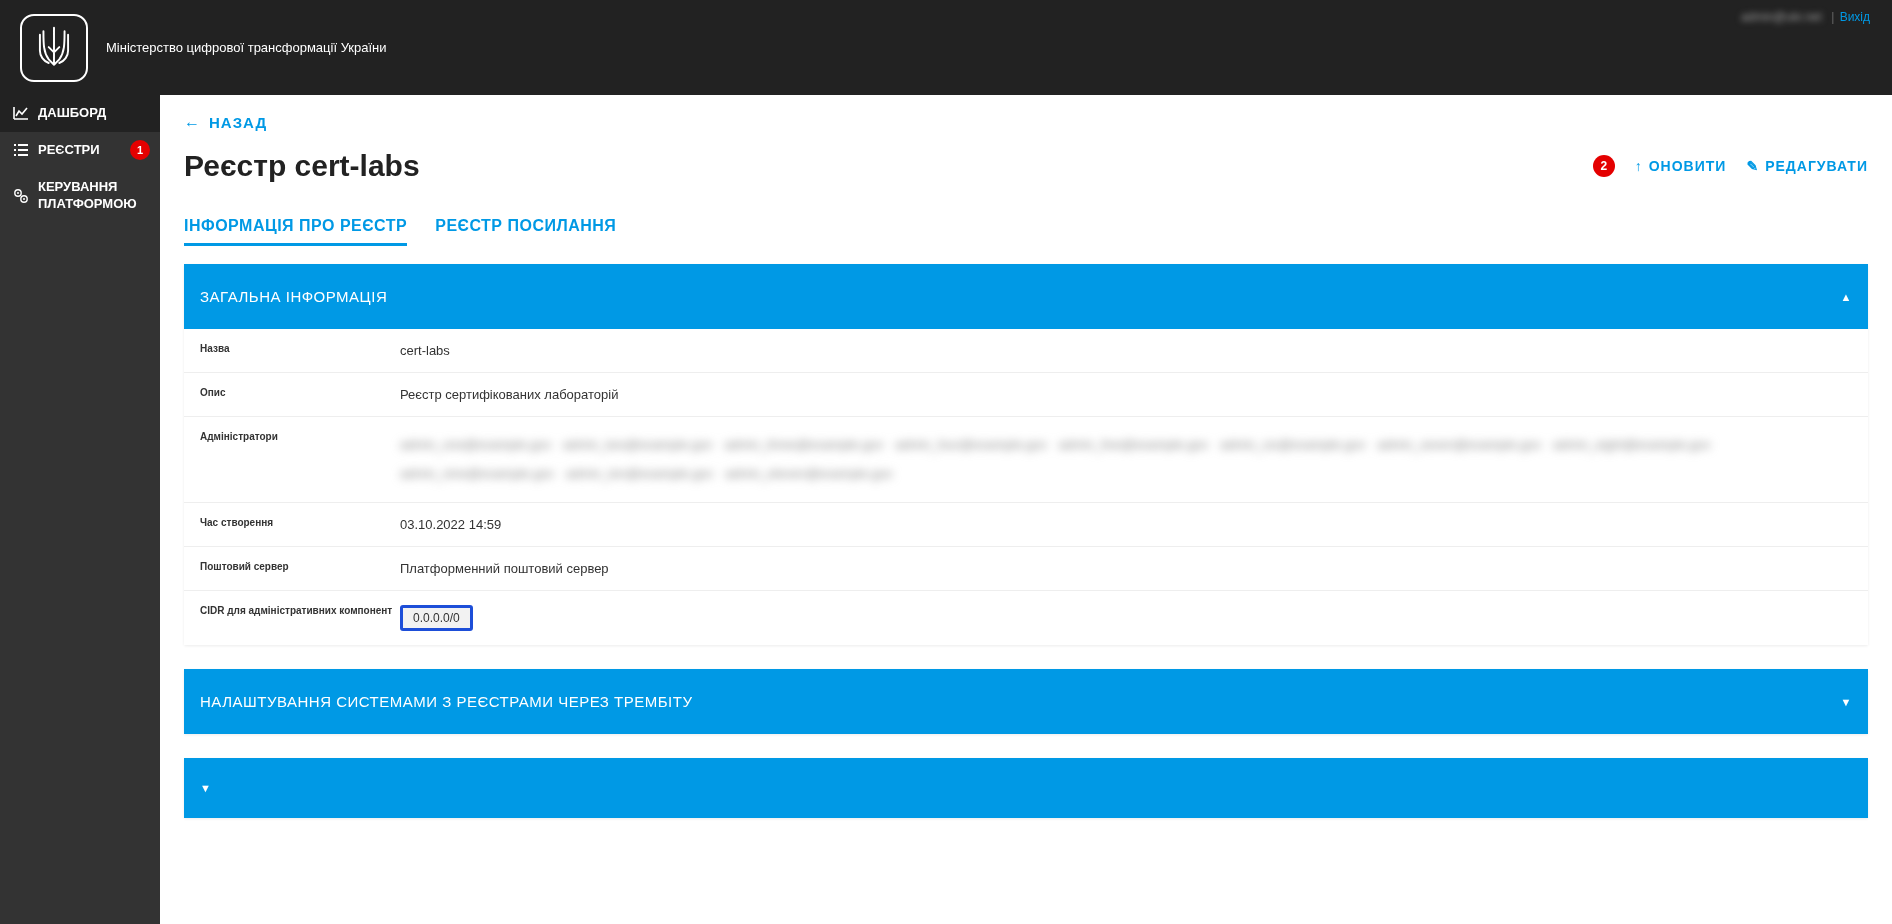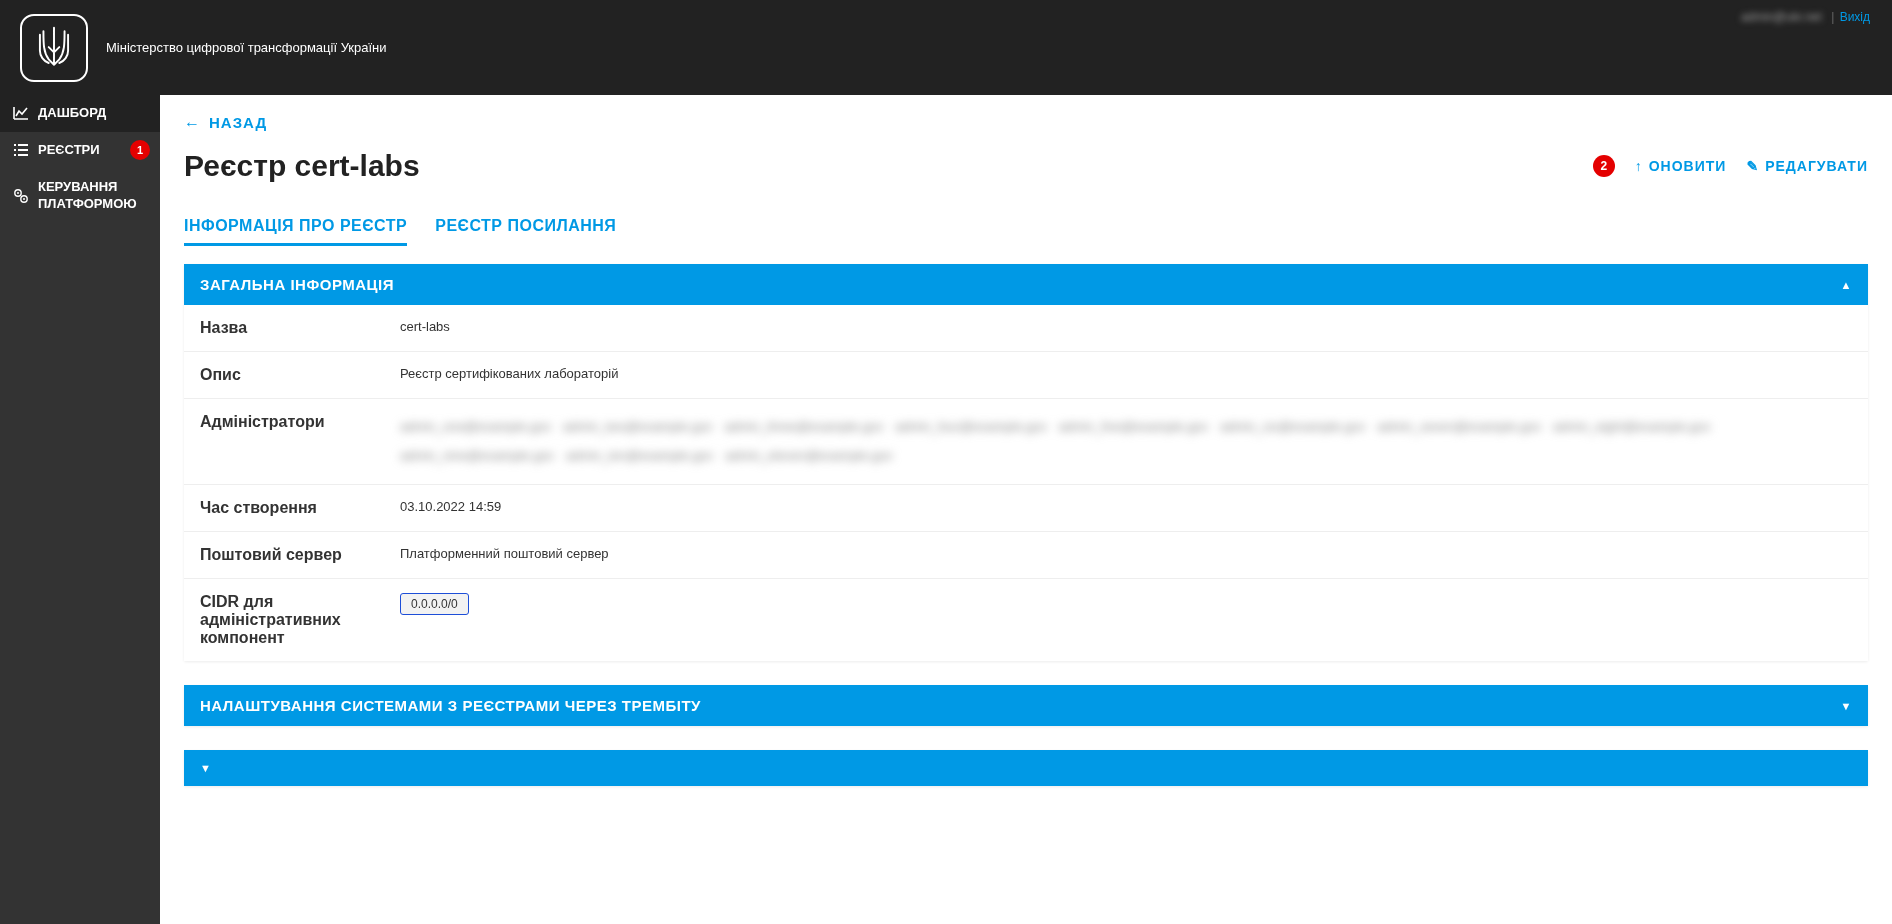--- a/index.html
+++ b/index.html
@@ -139,57 +139,57 @@
     letter-spacing: 0.5px;
     font-family: "Arial Narrow", Arial, sans-serif;
   }
   .tab.active { border-bottom: 3px solid #0099e5; }
   
   
   .panel { margin-bottom: 24px; border-radius: 2px; box-shadow: 0 1px 3px rgba(0,0,0,0.08); }
   .panel-header {
     background: #0099e5;
     color: #fff;
-    padding: 12px 16px;
+    padding: 24px 16px;
     font-size: 15px;
-    font-weight: 700;
+    font-weight: 400;
     letter-spacing: 0.5px;
     display: flex;
     justify-content: space-between;
     align-items: center;
     cursor: pointer;
     font-family: "Arial Narrow", Arial, sans-serif;
   }
   .panel-header .chev { font-size: 11px; }
   .panel-body { background: #fff; }
   
   .info-row {
     display: flex;
     padding: 14px 16px;
     border-bottom: 1px solid #eee;
   }
   .info-row:last-child { border-bottom: none; }
   .info-label {
     width: 200px;
     flex-shrink: 0;
     font-weight: 700;
-    font-size: 16px;
+    font-size: 10px;
     color: #333;
   }
   .info-value { flex: 1; font-size: 13px; color: #333; }
   .info-value .blurred-content {
     filter: blur(5px);
     color: #888;
     line-height: 2.2;
     word-spacing: 8px;
   }
   .info-value .chip {
     display: inline-block;
     background: #f2f2f2;
-    border: 1px solid #1d4ed8;
+    border: 3px solid #1d4ed8;
     padding: 3px 10px;
     border-radius: 3px;
     font-size: 12px;
   }
 </style>
 </head>
 <body>
 
 <div class="header">
   <div class="logo-box">

